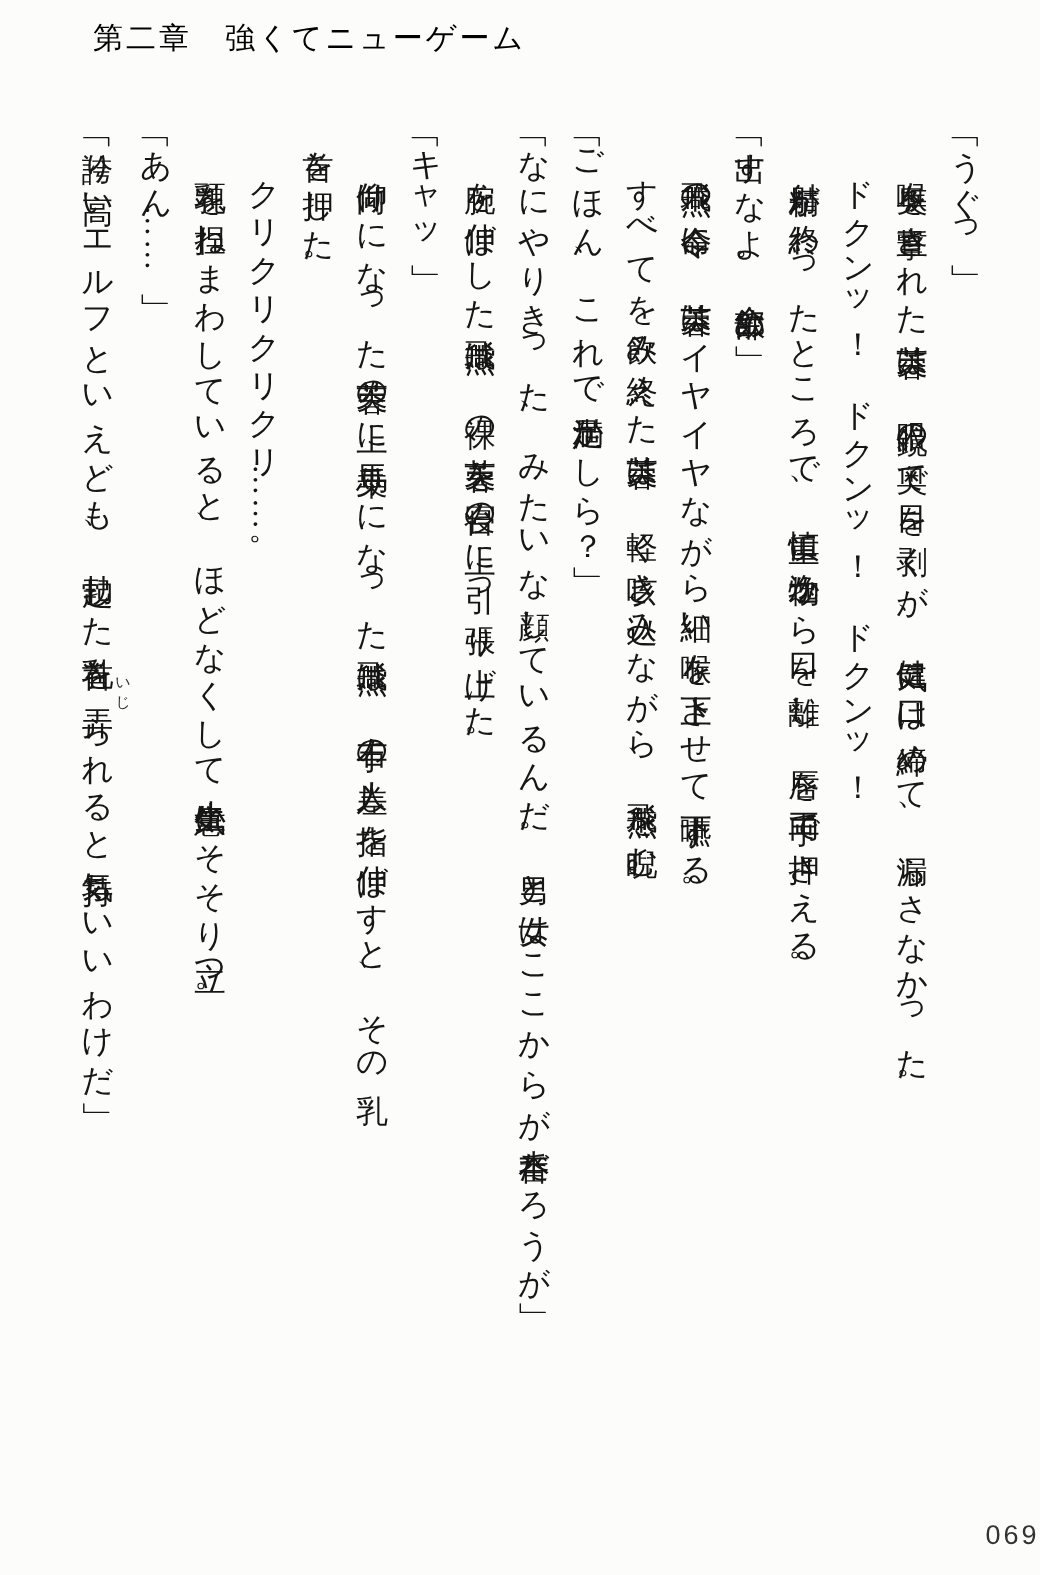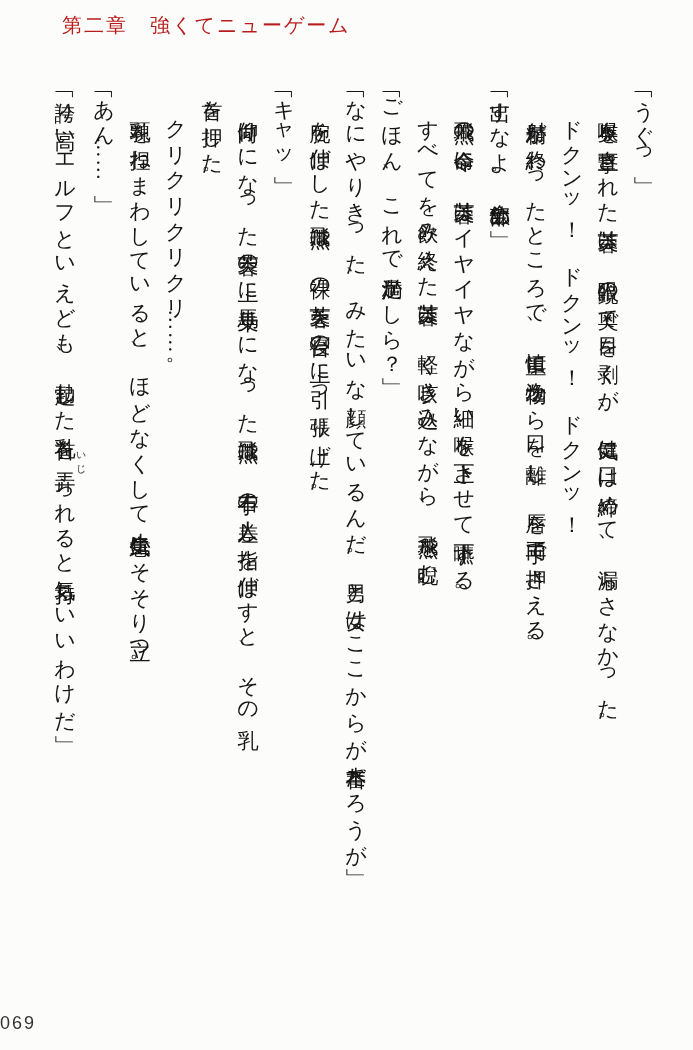--- a/index.html
+++ b/index.html
@@ -18,21 +18,21 @@
   .page {
     position: absolute;
     inset: 0;
   }
   .chapter-header {
     position: absolute;
     left: 62px;
     top: 12px;
     font-size: 20px;
     letter-spacing: 2px;
-    color: #b91c1c;
+    color: #000000;
     white-space: pre;
   }
   .text-body {
     position: absolute;
     top: 84px;
     right: 31px;
     width: 618px;
     height: 928px;
     writing-mode: vertical-rl;
     text-orientation: mixed;
@@ -52,21 +52,21 @@
   ruby rt {
     font-size: 10px;
     letter-spacing: 0;
     color: #2a2a2a;
   }
   .page-number {
     position: absolute;
     bottom: 16px;
     left: 0;
     width: 100%;
-    text-align: left;
+    text-align: right;
     font-family: "Liberation Sans", "DejaVu Sans", sans-serif;
     font-size: 18px;
     letter-spacing: 2px;
     color: #333333;
   }
 </style>
 </head>
 <body>
 
 <div class="page">

